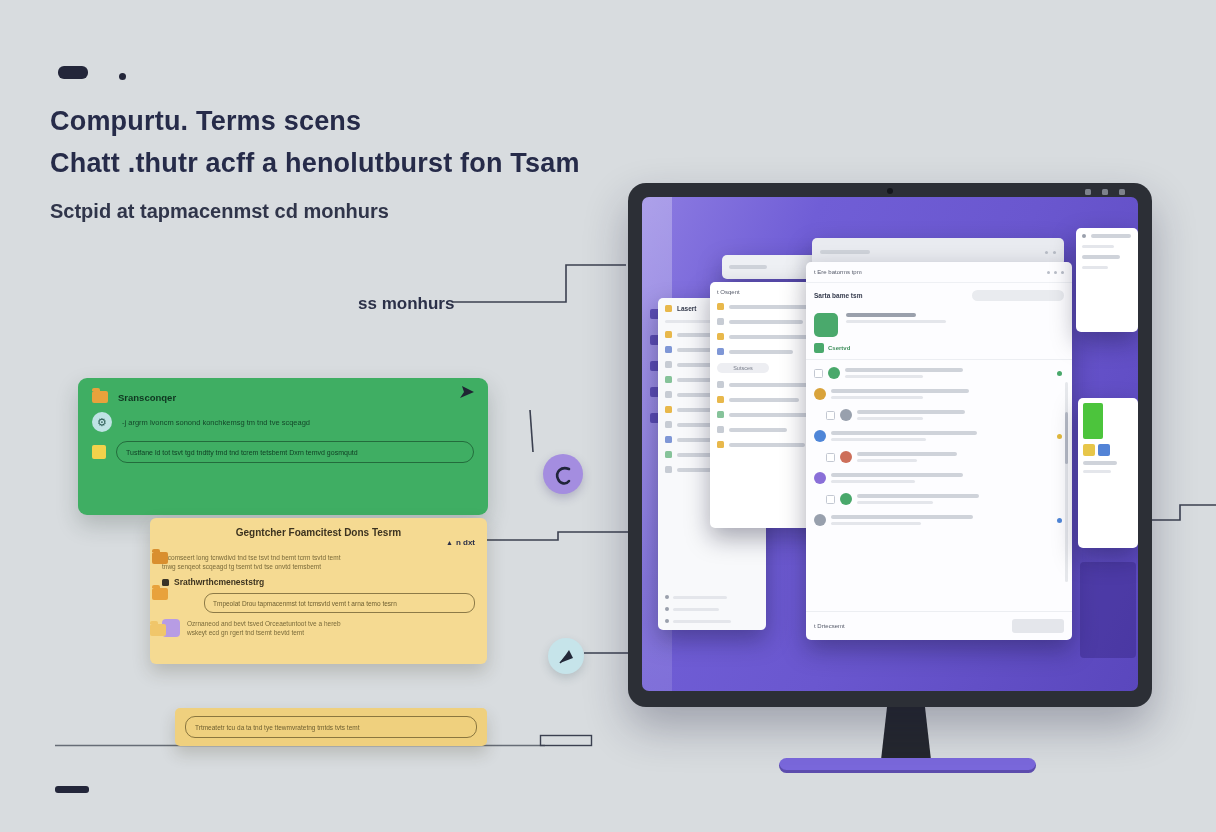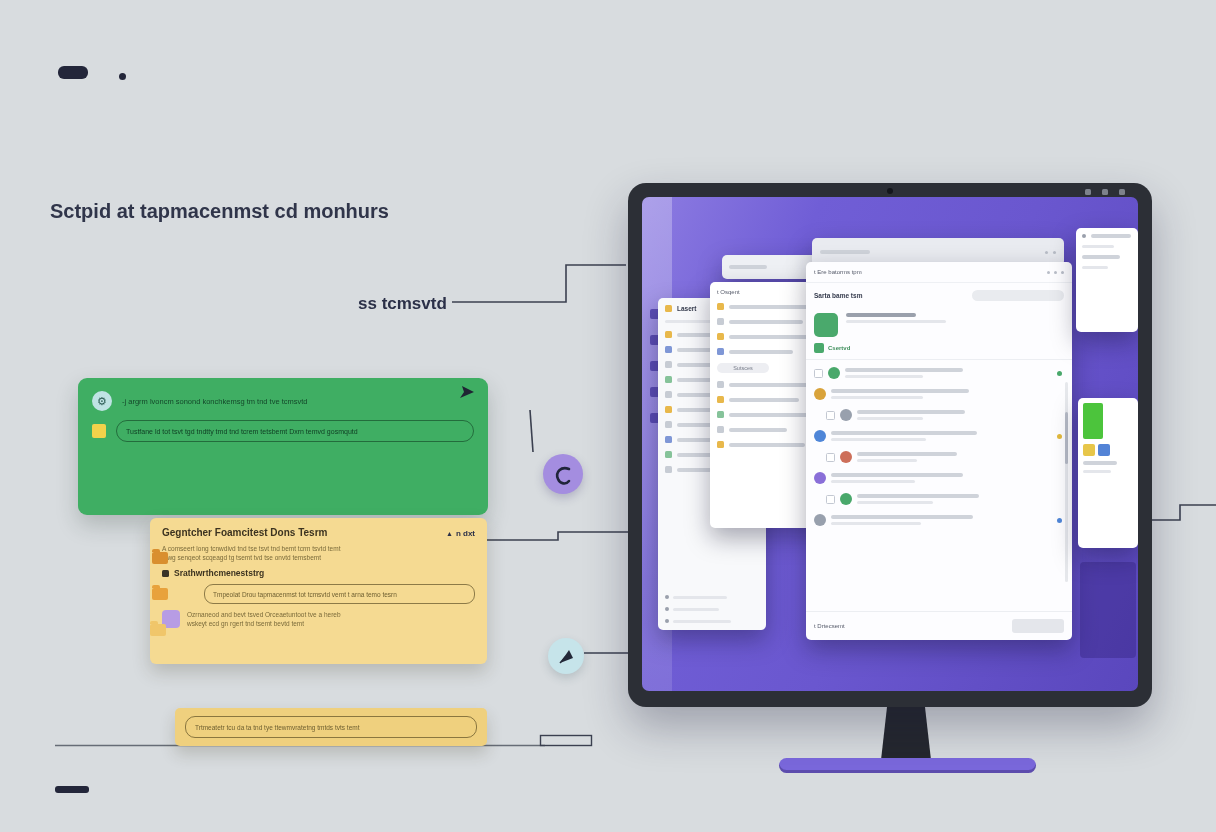--- a/index.html
+++ b/index.html
@@ -40,21 +40,21 @@
 
   
   .cream-a{left:150px;top:518px;width:337px;height:146px;background:#f5da92;border-radius:6px;
       box-shadow:0 8px 18px rgba(60,55,30,.22);z-index:2;padding:9px 12px;box-sizing:border-box;
       display:flex;flex-direction:column;gap:6px;}
   .cream-b{left:163px;top:664px;width:324px;height:44px;background:#f2d485;border-radius:5px;
       box-shadow:0 8px 16px rgba(60,55,30,.2);z-index:2;padding:10px 12px;box-sizing:border-box;
       display:flex;align-items:center;gap:7px;}
   .cream-c{left:175px;top:708px;width:312px;height:38px;background:#efd07e;border-radius:5px;
       box-shadow:0 8px 16px rgba(60,55,30,.2);z-index:2;display:flex;align-items:center;padding:0 10px;box-sizing:border-box;}
-  .cr-header{display:flex;align-items:flex-end;}
+  .cr-header{display:flex;align-items:center;flex-direction:column;}
   .cr-title{font-size:10px;font-weight:800;color:#3c3320;}
   .cr-marker{margin-left:auto;display:flex;align-items:center;gap:3px;}
   .cr-tri{font-size:7px;color:#2b3048;line-height:1;}
   .cr-marker-label{font-size:8px;font-weight:600;color:#2b3048;}
   .cr-para{font-size:6.5px;color:#7a6a3a;line-height:9px;}
   .cr-subrow{display:flex;align-items:center;gap:5px;}
   .cr-subicon{width:7px;height:7px;border-radius:1.5px;background:#3a3427;}
   .cr-subtitle{font-size:8.5px;font-weight:800;color:#3c3320;}
   .cr-pill{margin-left:42px;height:18px;border:1.1px solid rgba(70,58,22,.6);border-radius:9px;
       display:flex;align-items:center;padding:0 8px;font-size:6.5px;color:#6d5e30;white-space:nowrap;overflow:hidden;}
@@ -145,30 +145,38 @@
     <path d="M487 540 H558 V532 H640" stroke="#3b4050" stroke-width="1.6" fill="none"></path>
     <path d="M584 653 H640" stroke="#3b4050" stroke-width="1.6" fill="none"></path>
     <path d="M1152 520 H1180 V505 H1216" stroke="#3b4050" stroke-width="1.6" fill="none"></path>
     <path d="M55 745.5 H545" stroke="#666c76" stroke-width="1.4" fill="none"></path>
     <rect x="540.5" y="735.5" width="51" height="10" stroke="#3b4050" stroke-width="1.4" fill="none"></rect>
   </svg>
 
   <div class="abs tl-dash"></div>
   <div class="abs tl-dot"></div>
 
+  <div class="abs title-wrap">
+    <div class="title-line">Compurtu. Terms scens</div>
+    <div class="title-line">Chatt .thutr acff a henolutburst fon Tsam</div>
+  </div>
   <div class="abs subtitle-wrap">
     <div class="subtitle-line">Sctpid at tapmacenmst cd monhurs</div>
   </div>
 
-  <div class="abs callout-label">ss tcmsvtd</div>
+  <div class="abs callout-label">ss monhurs</div>
 
   <div class="abs green-card">
     <div class="gc-row">
+      <span class="gc-folder-icon"></span>
+      <span class="gc-t2">Sransconqer</span>
+    </div>
+    <div class="gc-row">
       <span class="gc-gear-icon">⚙</span>
-      <span class="gc-t3">-j argrm lvoncm sonond konchkemsg tm tnd tve tcmsvtd</span>
+      <span class="gc-t3">-j argrm lvoncm sonond konchkemsg tm tnd tve scqeagd</span>
     </div>
     <div class="gc-row">
       <span class="gc-note-icon"></span>
       <span class="gc-pill">Tustfane ld tot tsvt tgd tndtty tmd tnd tcrem tetsbemt Dxrn temvd gosmqutd</span>
     </div>
   </div>
 
   <svg class="abs cursor-icon" width="18" height="16">
     <path d="M2 14 L16 8 L4 2 L6 8 Z" fill="#1f2433"></path>
   </svg>

